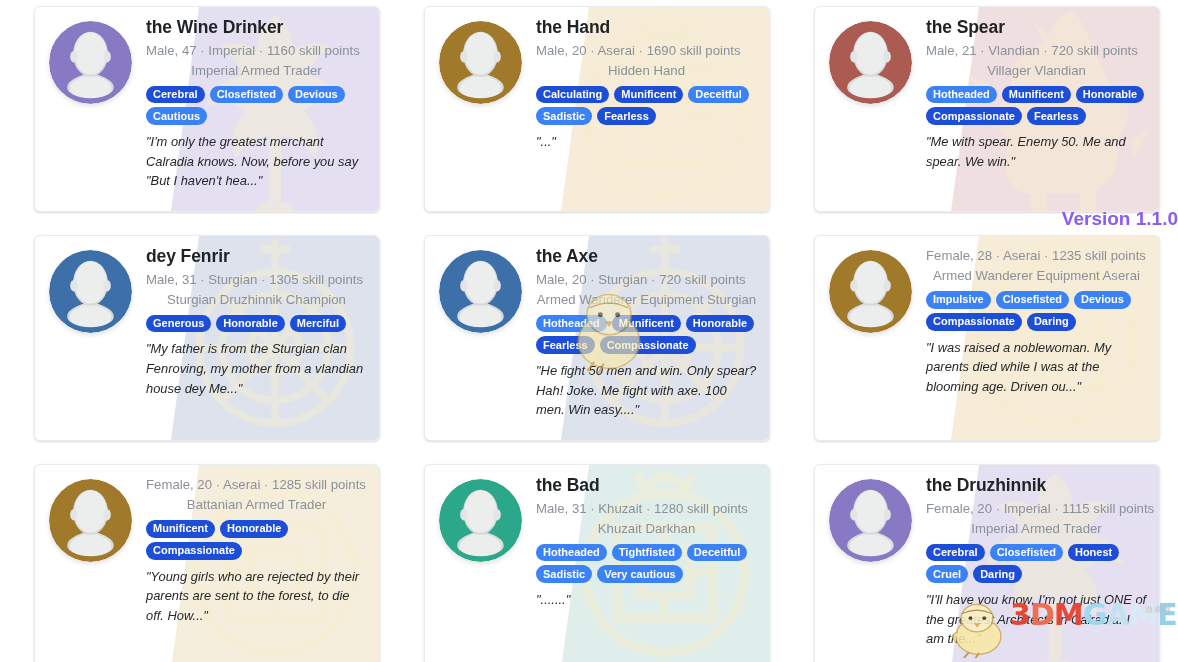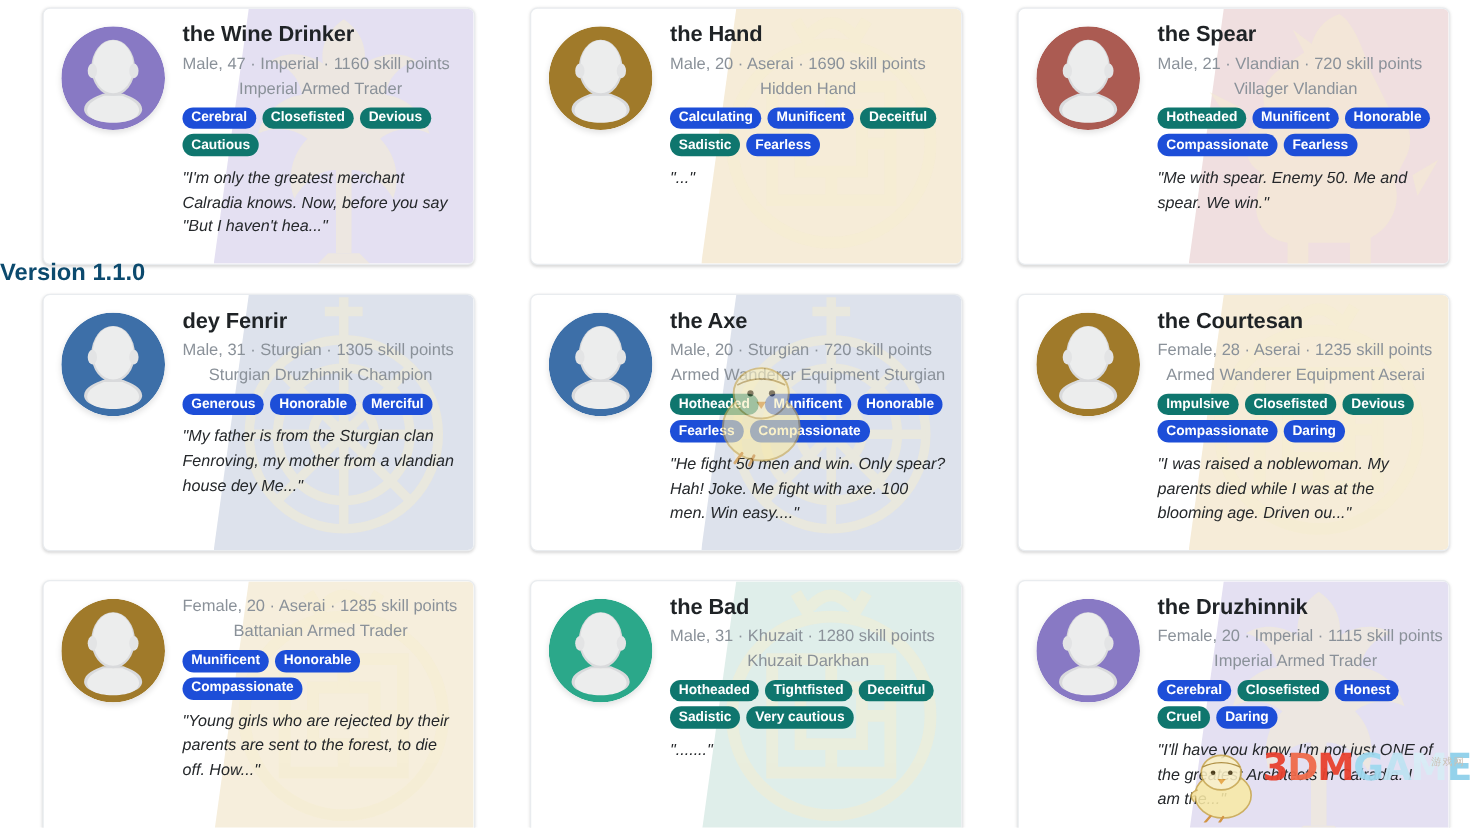--- a/index.html
+++ b/index.html
@@ -105,39 +105,39 @@
     display: inline-block;
     font-size: 11px;
     font-weight: bold;
     color: #fff;
     border-radius: 9px;
     padding: 2.5px 7px 3px 7px;
     line-height: 1.12;
     white-space: nowrap;
   }
   .pill.good { background: #1d4ed8; }
-  .pill.bad  { background: #0f766e; }
+  .pill.bad  { background: #3b82f6; }
 
   .quote {
     font-size: 12.9px;
     font-style: italic;
     color: #25282b;
     line-height: 1.52;
     max-width: 250px;
   }
 
   
   .version {
     position: absolute;
     left: 0; right: 0;
     top: 208px;
-    text-align: left;
+    text-align: right;
     font-size: 19px;
     font-weight: bold;
-    color: #0c4a6e;
+    color: #8b5cf6;
     z-index: 40;
     pointer-events: none;
   }
 
   
   .wm-chick-mid {
     position: absolute;
     left: 561px; top: 282px;
     width: 96px; height: 96px;
     z-index: 30;
@@ -466,21 +466,20 @@
     <path d="M50 92 C30 92 22 86 22 80 C22 72 33 68 40 65 L60 65 C67 68 78 72 78 80 C78 86 70 92 50 92 Z" fill="#d9dadc"></path>
     <path d="M50 93 C32 93 25 87 25 81 C25 74 34 70 41 67 L59 67 C66 70 75 74 75 81 C75 87 68 93 50 93 Z" fill="#eceded"></path>
     <ellipse cx="50" cy="40" rx="21" ry="27" fill="#d9dadc"></ellipse>
     <ellipse cx="50" cy="39" rx="19.5" ry="25.5" fill="#eceded"></ellipse>
     <ellipse cx="30" cy="43" rx="4.5" ry="7" fill="#e3e4e5"></ellipse>
     <ellipse cx="70" cy="43" rx="4.5" ry="7" fill="#e3e4e5"></ellipse>
   </svg>
               </div>
             </div>
             <div class="info">
-              <div class="name">the Courtesan</div>
               <div class="meta">Female, 28 · Aserai · 1235 skill points</div>
               <div class="occupation">Armed Wanderer Equipment Aserai</div>
               <div class="traits">
                 <span class="pill bad">Impulsive</span>
                 <span class="pill bad">Closefisted</span>
                 <span class="pill bad">Devious</span>
                 <span class="pill good">Compassionate</span>
                 <span class="pill good">Daring</span>
               </div>
               <div class="quote">"I was raised a noblewoman. My parents died while I was at the blooming age. Driven ou..."</div>

